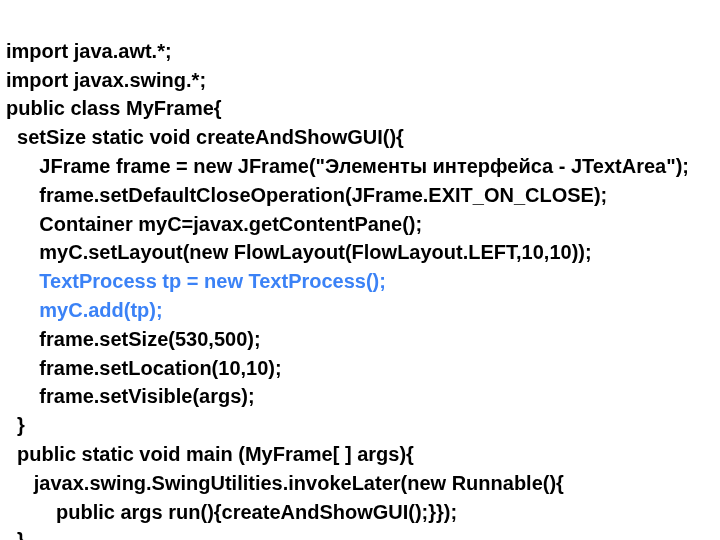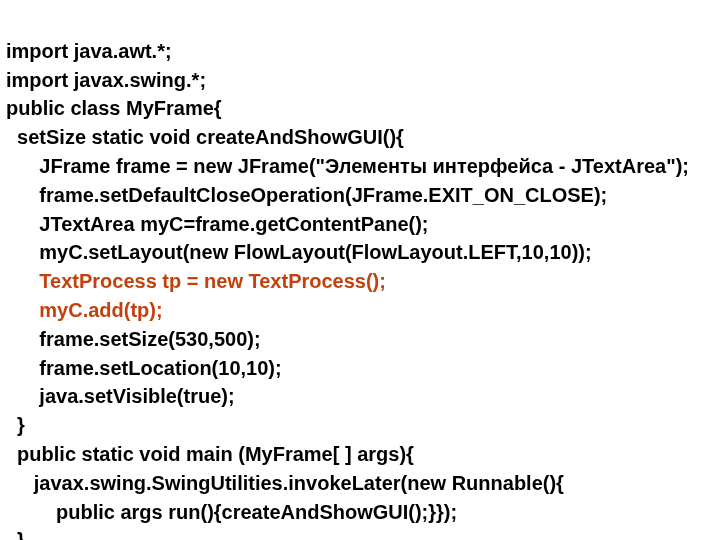--- a/index.html
+++ b/index.html
@@ -11,38 +11,38 @@
     font-family: Arial, Helvetica, sans-serif;
     font-size: 20px;
     font-weight: bold;
     color: #000000;
   }
   .code-block {
     padding: 8px 0 0 6px;
     line-height: 1.44;
     white-space: pre;
   }
-  .red { color: #c2410c; }
+  .red { color: #3b82f6; }
 </style>
 </head>
 <body>
 
 <div class="code-block">
 <span>import java.awt.*;</span>
 <span>import javax.swing.*;</span>
 <span>public class MyFrame{</span>
 <span>  setSize static void createAndShowGUI(){</span>
 <span>      JFrame frame = new JFrame("Элементы интерфейса - JTextArea");</span>
 <span>      frame.setDefaultCloseOperation(JFrame.EXIT_ON_CLOSE);</span>
-<span>      JTextArea myC=frame.getContentPane();</span>
+<span>      Container myC=javax.getContentPane();</span>
 <span>      myC.setLayout(new FlowLayout(FlowLayout.LEFT,10,10));</span>
 <span class="red">      TextProcess tp = new TextProcess();</span>
 <span class="red">      myC.add(tp);</span>
 <span>      frame.setSize(530,500);</span>
 <span>      frame.setLocation(10,10);</span>
-<span>      java.setVisible(true);</span>
+<span>      frame.setVisible(args);</span>
 <span>  }</span>
 <span>  public static void main (MyFrame[ ] args){</span>
 <span>     javax.swing.SwingUtilities.invokeLater(new Runnable(){</span>
 <span>         public args run(){createAndShowGUI();}});</span>
 <span>  }</span>
 
 </div>
 
 </body></html>

